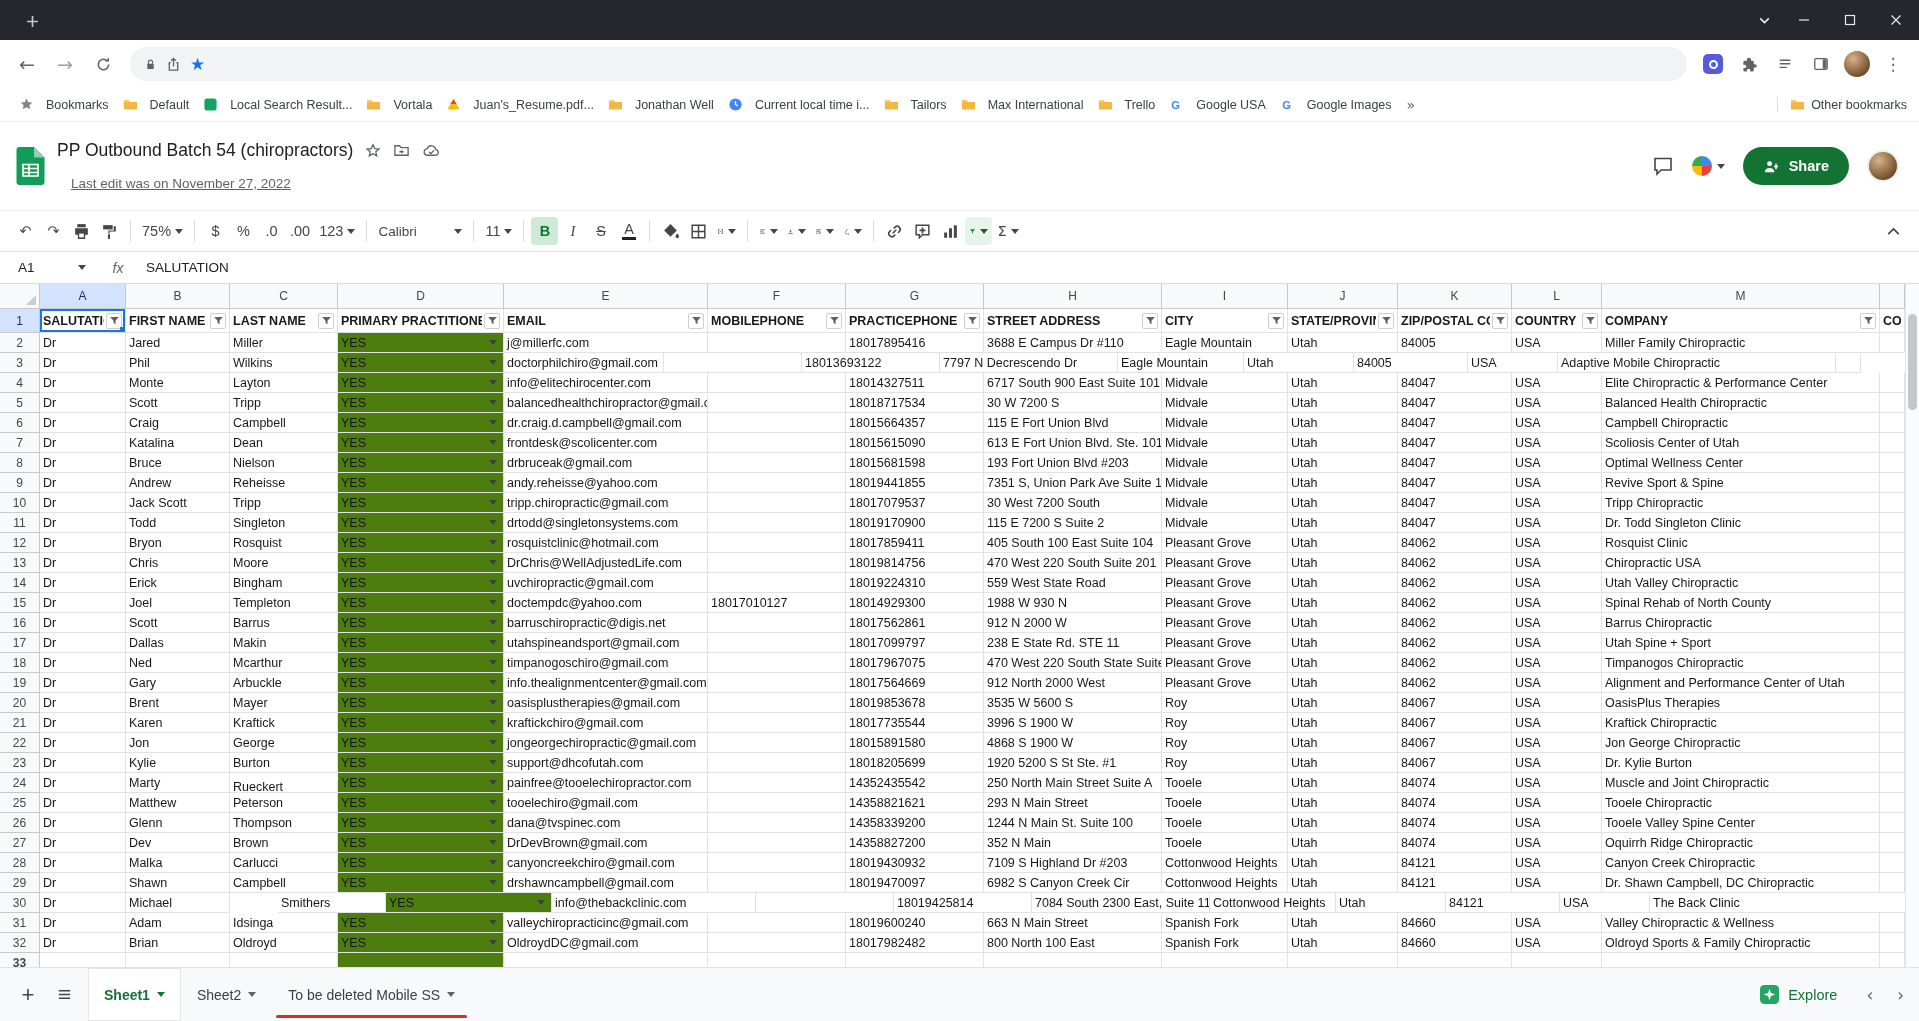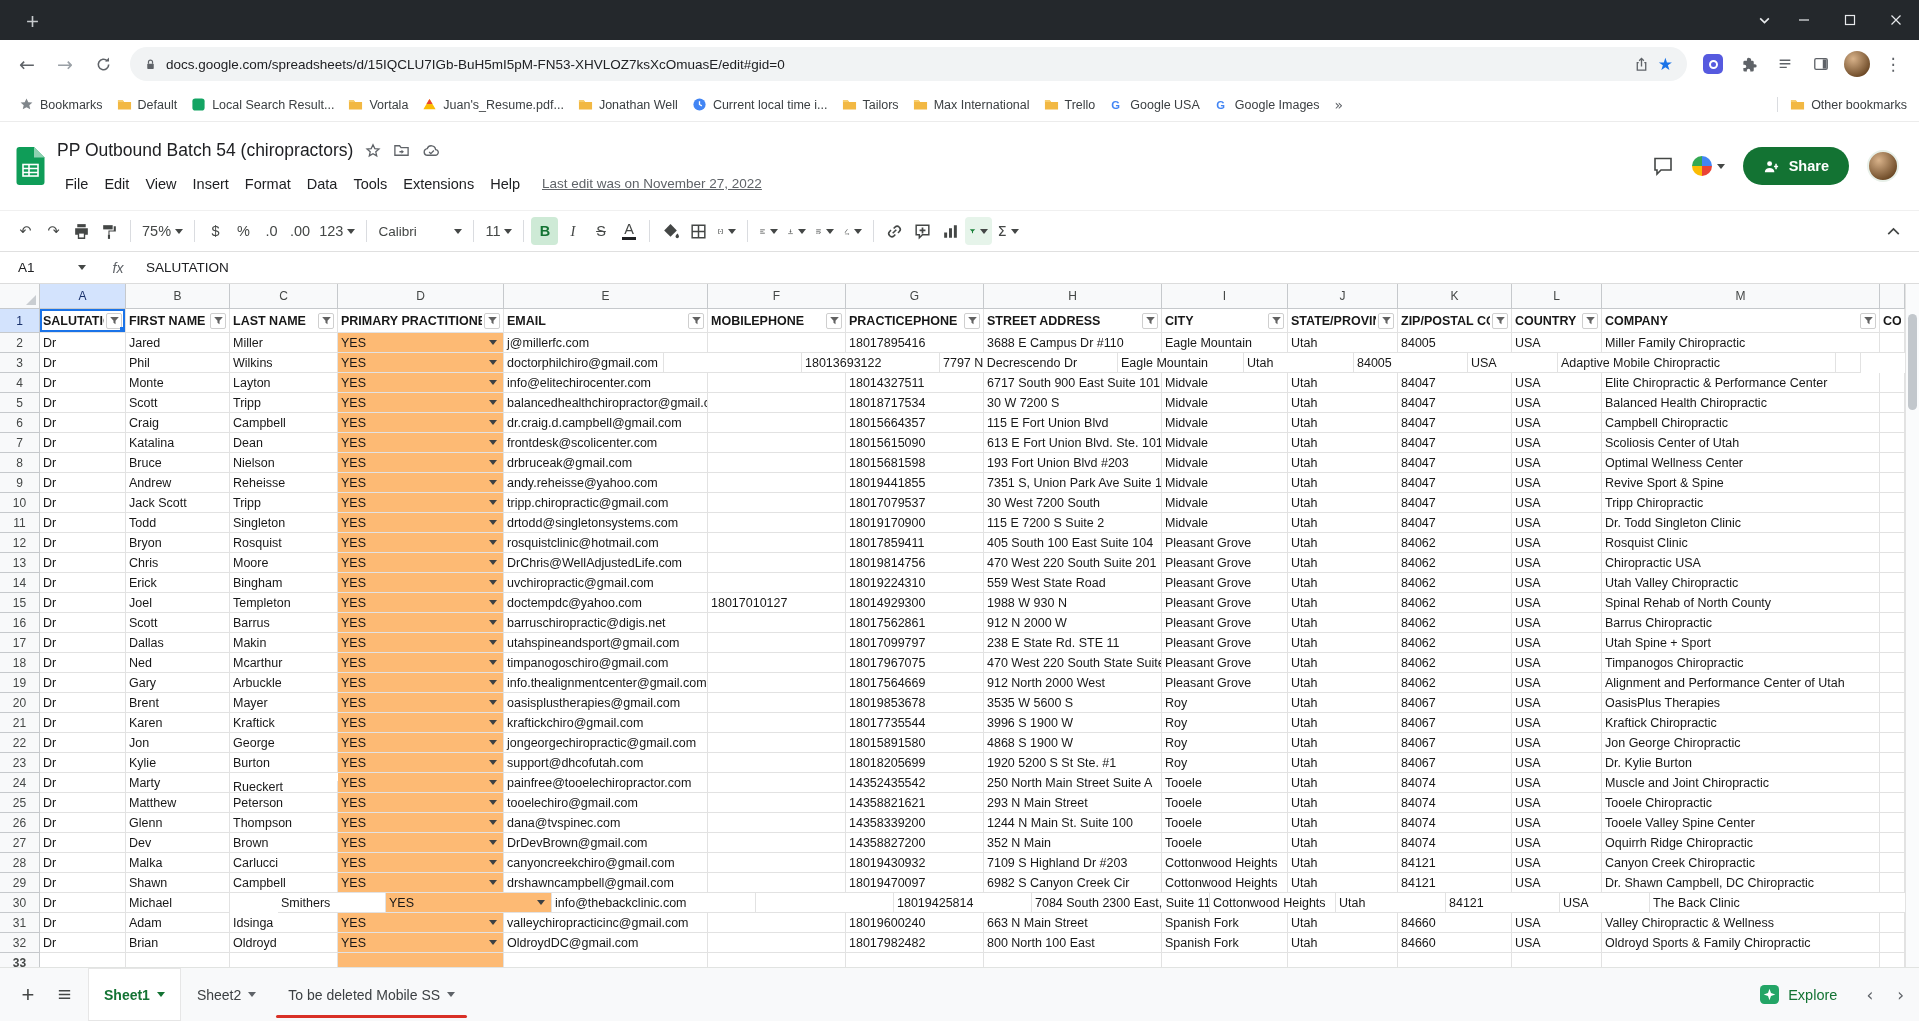--- a/index.html
+++ b/index.html
@@ -26,21 +26,21 @@
   .ob-ic{flex:none;display:flex;align-items:center}
   .star-filled{color:#1a73e8;font-size:17px;line-height:1}
   .extic{width:32px;height:32px;display:flex;align-items:center;justify-content:center;color:#5f6368}
   .loomsq{width:20px;height:20px;border-radius:5px;background:#565adf;display:flex;align-items:center;justify-content:center}
   .loomsq i{width:9px;height:9px;border:2px solid #fff;border-radius:50%;display:block}
   .nav-avatar{width:26px;height:26px;border-radius:50%;background:radial-gradient(circle at 35% 30%,#d8b28a,#6e4b28 75%)}
   .kebab{font-size:17px;color:#5f6368}
 
   
   .bookmarks{height:34px;display:flex;align-items:center;padding:0 12px;background:#fff;border-bottom:1px solid #ececec}
-  .bm{display:flex;align-items:center;gap:6px;padding:3px 7px;border-radius:6px;font-size:12.5px;color:#3c4043;white-space:nowrap}
+  .bm{display:flex;align-items:center;gap:12px;padding:3px 7px;border-radius:6px;font-size:12.5px;color:#3c4043;white-space:nowrap}
   .bmicon{width:15px;height:15px;flex:none}
   .bm-overflow{color:#5f6368;font-size:14px;padding:0 8px}
   .other-bm{margin-left:auto;display:flex;align-items:center;gap:6px;font-size:12.5px;color:#3c4043;border-left:1px solid #dadce0;padding-left:12px;white-space:nowrap}
 
   
   .sheader{height:88px;display:flex;align-items:center;padding:0 16px;gap:12px;background:#fff}
   .slogo{width:29px;height:38px;flex:none}
   .htcol{display:flex;flex-direction:column;gap:1px;flex:1;min-width:0}
   .trow{display:flex;align-items:center;gap:12px;height:34px}
   .doctitle{font-size:17.5px;color:#202124;white-space:nowrap}
@@ -78,21 +78,21 @@
   #grid{width:1905px}
   .grow{display:flex;height:20px}
   .letters{height:25px}
   .r1{height:24px}
   .ghead{background:#f8f9fa;border-right:1px solid #c6c9cc;border-bottom:1px solid #c6c9cc;font-size:12px;color:#444746;display:flex;align-items:center;justify-content:center;flex:none}
   .ghead.hl{background:#d3e3fd;color:#18306b}
   .gcell{border-right:1px solid #e2e2e2;border-bottom:1px solid #e2e2e2;padding:0 3px;display:flex;align-items:center;white-space:nowrap;overflow:hidden;flex:none;font-size:12.5px;color:#181818;background:#fff}
   .hcell{font-weight:bold;gap:2px}
   .htxt{flex:1 1 auto;overflow:hidden;white-space:nowrap}
   .fbox{flex:none;width:16px;height:16px;border:1px solid #cfcfcf;border-radius:2px;display:flex;align-items:center;justify-content:center;background:#fff}
-  .ddcell{background:#fdba74;gap:4px}
+  .ddcell{background:#4d7c0f;gap:4px}
   .ddtxt{flex:1 1 auto;overflow:hidden}
   .ddarrow{flex:none;width:0;height:0;border-left:4px solid transparent;border-right:4px solid transparent;border-top:5px solid #3c4043;margin-right:3px}
   .selcell{box-shadow:inset 0 0 0 2px #1a73e8;position:relative;z-index:2}
   .selcell::after{content:"";position:absolute;right:0;bottom:0;width:5px;height:5px;background:#1a73e8}
   .corner{position:relative}
   .corner::after{content:"";position:absolute;right:3px;bottom:3px;border-left:10px solid transparent;border-bottom:10px solid #c9cdd1}
   .vscroll{position:absolute;top:0;right:0;bottom:0;width:14px;background:#fafbfc;border-left:1px solid #e3e3e3}
   .vthumb{position:absolute;top:30px;left:2px;width:9px;height:96px;background:#c2c7cc;border-radius:5px}
 
   
@@ -150,21 +150,20 @@
         <path fill="#5f6368" d="M14.8 1.6v4.2h-4.2z"></path>
       </svg>
   </span>
   <div class="omnibox">
     <span class="ob-ic">
       <svg width="13" height="13" viewBox="0 0 16 16">
           <rect x="4" y="7" width="8" height="6.5" rx="1" fill="#5f6368"></rect>
           <path fill="none" stroke="#5f6368" stroke-width="1.5" d="M5.5 7V5a2.5 2.5 0 0 1 5 0v2"></path>
         </svg>
     </span>
-    <span class="url">docs.google.com/spreadsheets/d/15IQCLU7IGb-BuH5mI5pM-FN53-XHVLOZ7ksXcOmuasE/edit#gid=0</span>
     <span class="ob-ic">
       <svg width="15" height="15" viewBox="0 0 16 16">
           <path fill="none" stroke="#5f6368" stroke-width="1.4" d="M5 6H3.5v8h9V6H11"></path>
           <path fill="none" stroke="#5f6368" stroke-width="1.4" d="M8 1.5V10M5.5 4L8 1.5 10.5 4"></path>
         </svg>
     </span>
     <span class="ob-ic star-filled glyph">★</span>
   </div>
   <span class="extic">
       <span class="loomsq">
@@ -336,31 +335,20 @@
           </svg>
       </span>
       <span class="ticon">
         <svg width="19" height="19" viewBox="0 0 20 20">
             <path fill="none" stroke="#5f6368" stroke-width="1.4" d="M6 15a3.5 3.5 0 0 1-.4-7A4.5 4.5 0 0 1 14.3 9 3 3 0 0 1 14 15z"></path>
             <path fill="none" stroke="#5f6368" stroke-width="1.4" d="M7.5 11.5l1.8 1.8 3.2-3.2"></path>
           </svg>
       </span>
     </div>
     <div class="mrow">
-      <span id="menu-list" style="display:flex;align-items:center">
-          <span class="menu-item">File</span>
-          <span class="menu-item">Edit</span>
-          <span class="menu-item">View</span>
-          <span class="menu-item">Insert</span>
-          <span class="menu-item">Format</span>
-          <span class="menu-item">Data</span>
-          <span class="menu-item">Tools</span>
-          <span class="menu-item">Extensions</span>
-          <span class="menu-item">Help</span>
-        </span>
       <span class="lastedit">Last edit was on November 27, 2022</span>
     </div>
   </div>
   <div class="hright">
     <span class="ticon">
       <svg width="22" height="22" viewBox="0 0 22 22">
           <path fill="none" stroke="#444746" stroke-width="1.6" d="M3 3.5h16v11.5H9l-4 4v-4H3z"></path>
         </svg>
     </span>
     <span class="iconpair">

